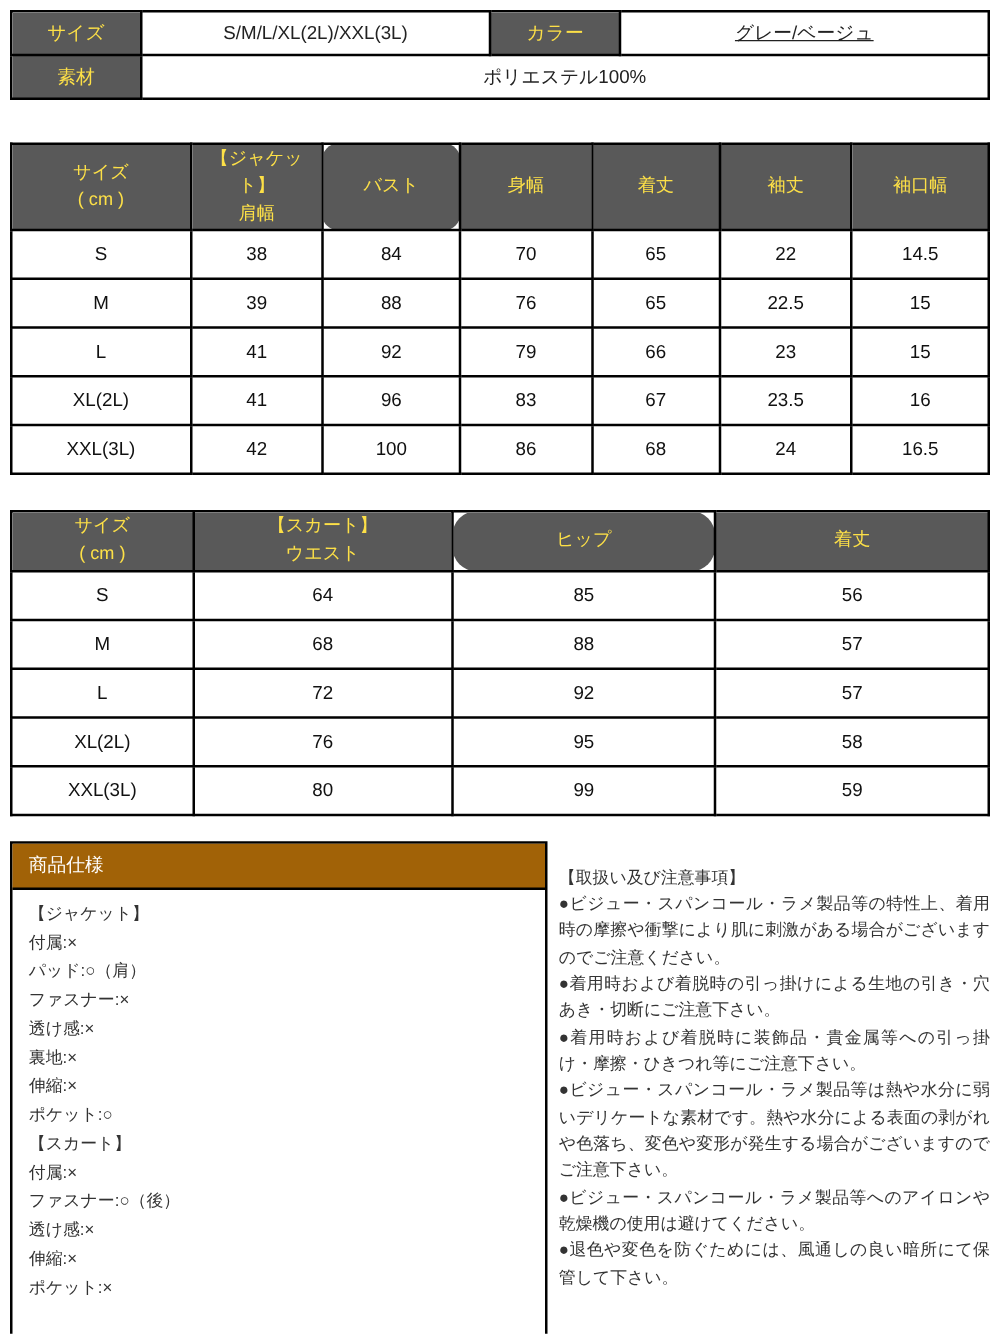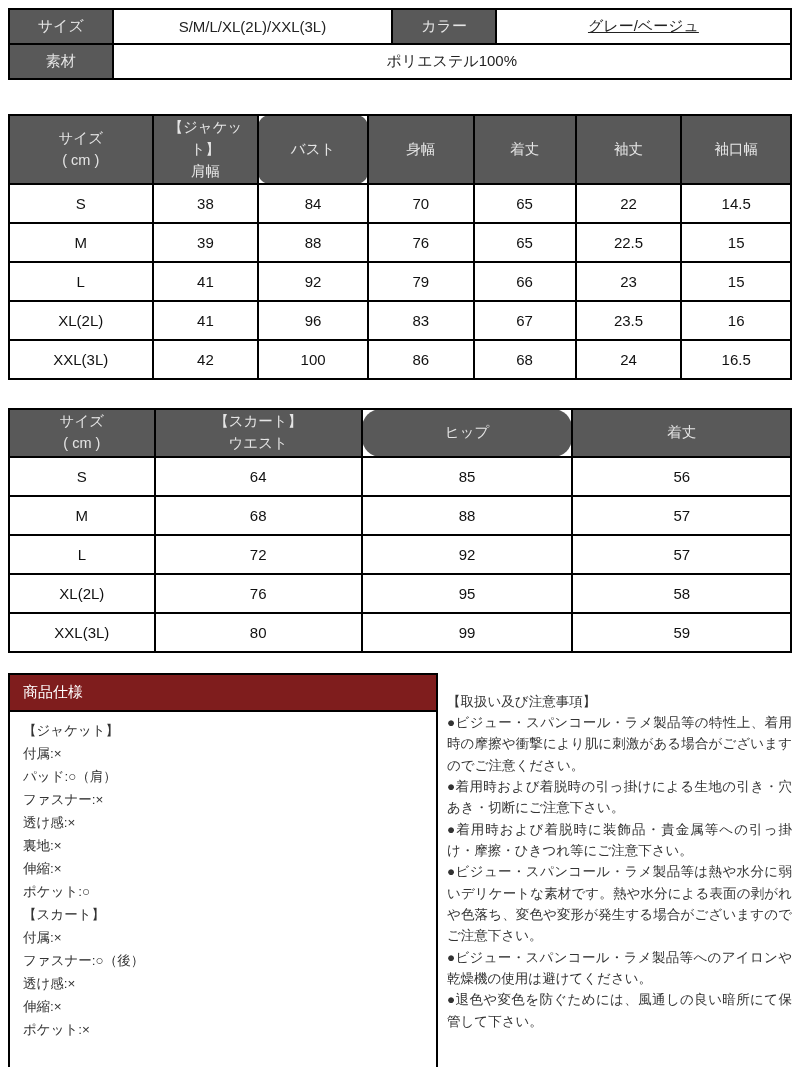--- a/index.html
+++ b/index.html
@@ -11,21 +11,21 @@
     background:#fff;
   }
   table{border-collapse:collapse;width:100%;table-layout:fixed;}
   .tbl td,.tbl th{
     border:2px solid #000;
     text-align:center;
     vertical-align:middle;
     font-weight:normal;
     overflow:hidden;
   }
-  .hdr{background:#595959;color:#e5e5e5;}
+  .hdr{background:#595959;color:#fde047;}
   
   .info-table td{height:31px;font-size:15px;}
   .info-table .c1{width:13%;}
   .info-table .c2{width:36%;}
   .info-table .c3{width:13%;}
   .info-table .c4{width:38%;text-decoration:underline;}
   
   .size-table{margin-top:28px;}
   .size-table th{height:43px;font-size:14.5px;line-height:1.5;white-space:pre-line;}
   .size-table td{height:35px;font-size:15px;color:#111;}
@@ -41,21 +41,21 @@
   .skirt-table .c2{width:26.5%;}
   .skirt-table .c3{width:27%;border-radius:19px;}
   .skirt-table .c4{width:28%;}
   
   .bottom{display:flex;margin-top:20px;align-items:flex-start;}
   .spec-box{
     width:430px;min-height:422px;box-sizing:border-box;
     border:2px solid #000;background:#fff;flex:none;
   }
   .spec-title{
-    background:#7f1d1d;color:#fff;font-size:15px;
+    background:#a16207;color:#fff;font-size:15px;
     padding:8px 13px;border-bottom:2px solid #000;
   }
   .spec-body{padding:7px 13px 10px 13px;font-size:13.5px;color:#333;}
   .spec-line{line-height:23px;height:23px;white-space:pre;}
   .handling{
     flex:1;box-sizing:border-box;
     padding:18px 0 0 9px;
     font-size:13.5px;color:#333;line-height:1.58;
   }
   .handling-title{margin:0 0 1px 0;}

